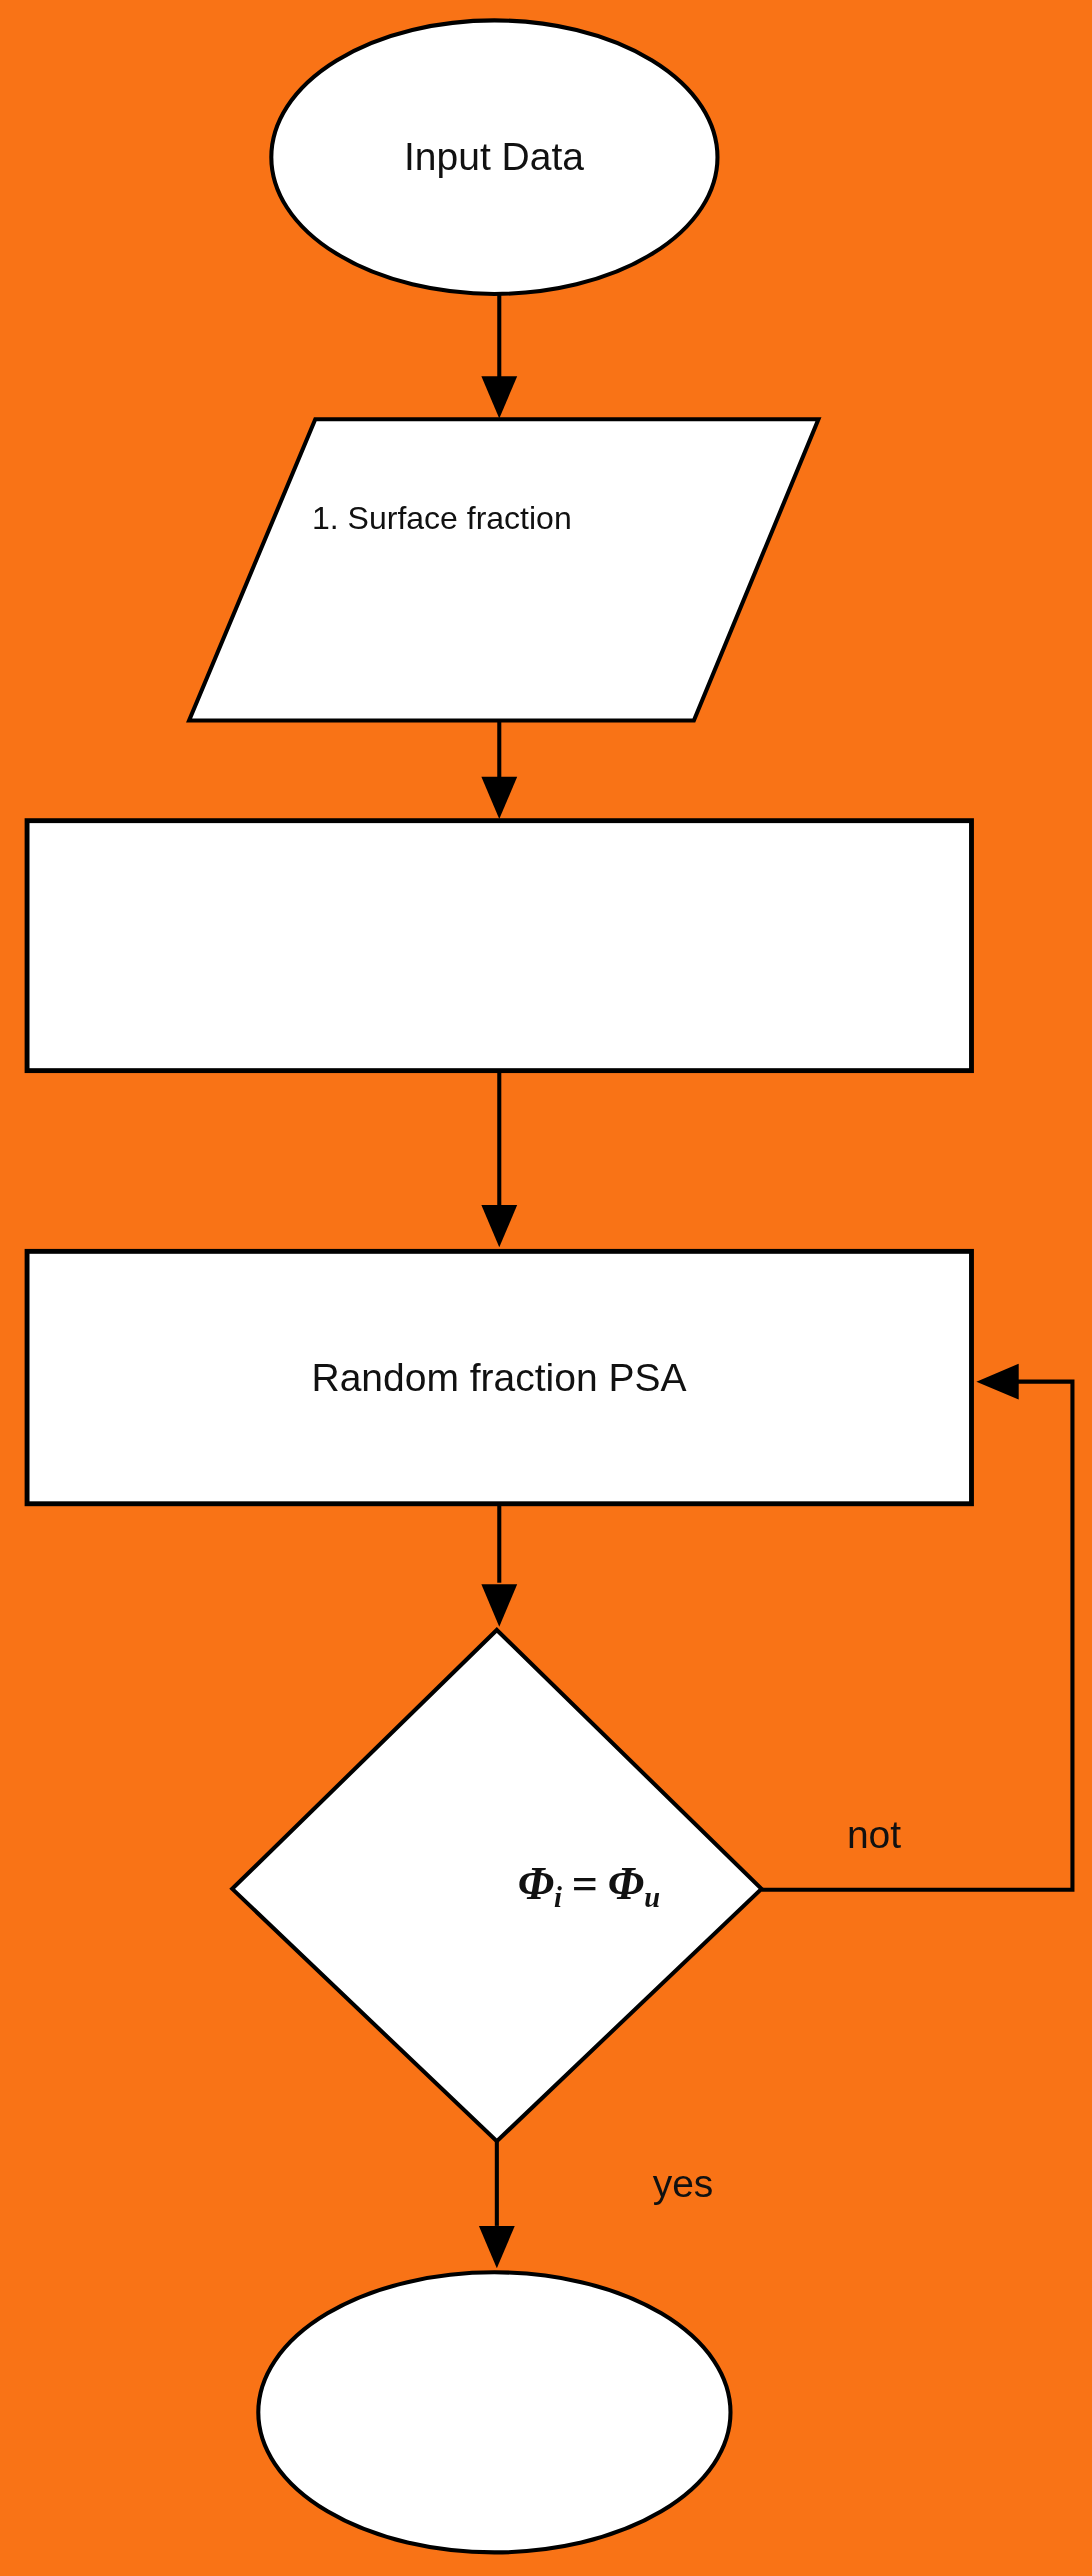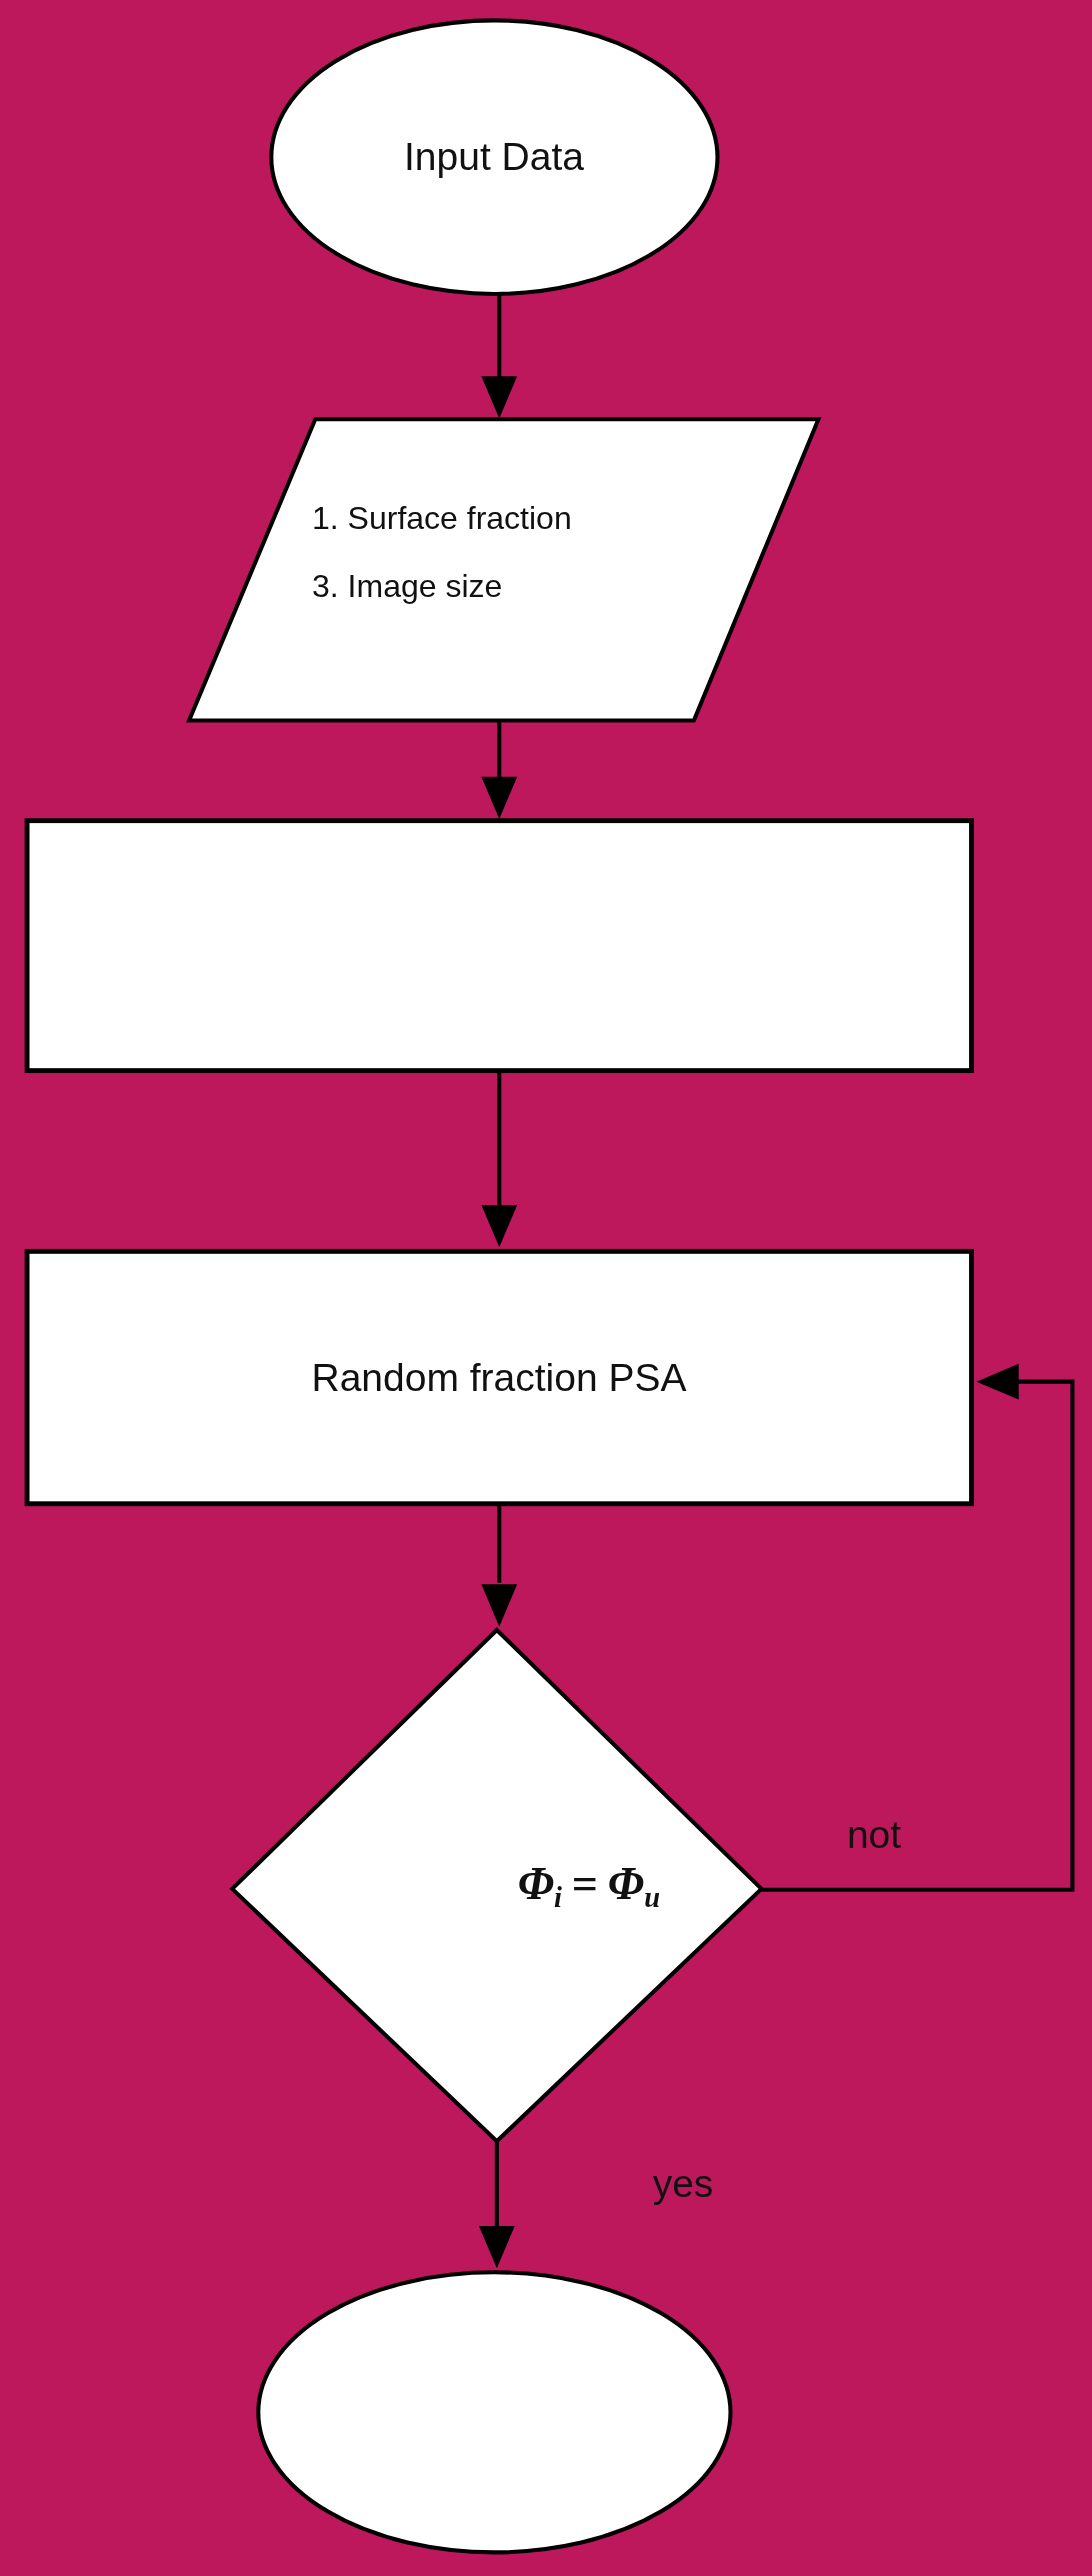--- a/index.html
+++ b/index.html
@@ -1,20 +1,20 @@
 <!DOCTYPE html>
 <html style="font-size:13px"><head>
 <meta charset="utf-8">
 <style>
   html, body { margin: 0; padding: 0; background: #ffffff; }
   .canvas {
     position: relative;
     width: 1093px;
     height: 2576px;
-    background: #be185d;
+    background: #f97316;
     font-family: "Liberation Sans", sans-serif;
     color: #111111;
     overflow: hidden;
   }
   .shapes-layer {
     position: absolute;
     left: 0; top: 0;
     width: 1093px; height: 2576px;
   }
   .lbl {
@@ -102,21 +102,20 @@
       <polygon points="610,2786 588,2734 632,2734" fill="#000000" stroke="none"></polygon>
     </g>
 
     <ellipse cx="607" cy="2963" rx="290" ry="172" fill="#ffffff"></ellipse>
   </svg>
 
   <div class="lbl center" style="left:270px; top:135px; width:448px;">Input Data</div>
 
   <div class="input-list">
     <div>1. Surface fraction</div>
-    <div>3. Image size</div>
   </div>
 
 
   <div class="lbl center" style="left:27px; top:1356px; width:944px;">Random fraction PSA</div>
 
   <div class="formula">
     <span><span>Φ</span><sub>i</sub></span><span class="op">=</span><span><span>Φ</span><sub>u</sub></span>
   </div>
 
   <div class="lbl center" style="left:817px; top:1795px; width:114px;margin-top:18px;">not</div>

